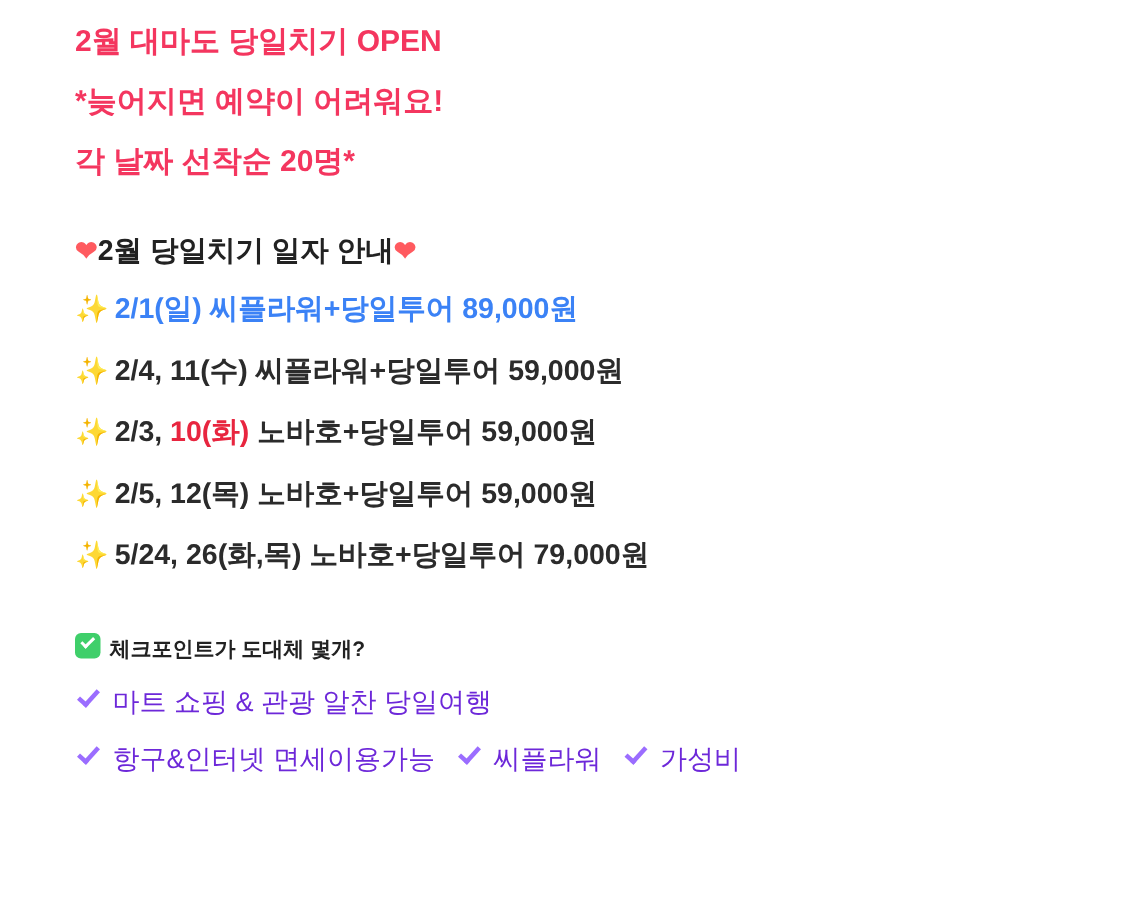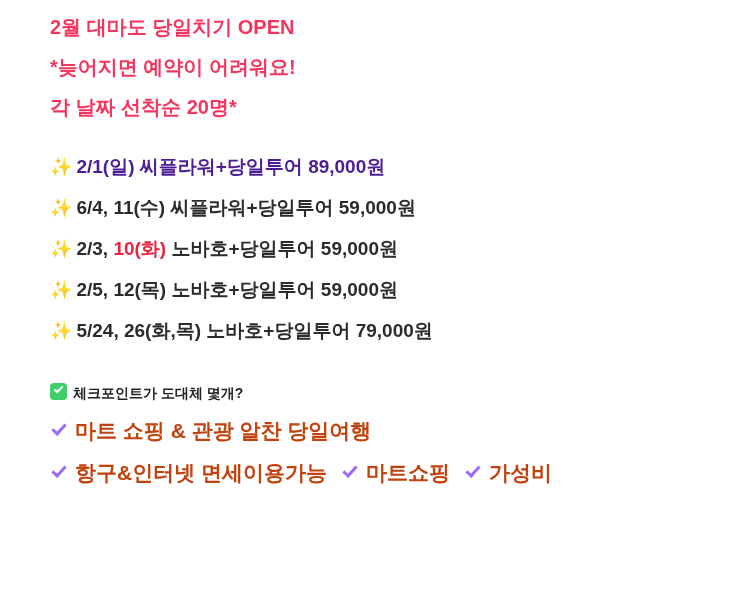--- a/index.html
+++ b/index.html
@@ -50,21 +50,21 @@
     color: #2b2b2b;
     font-weight: bold;
     margin-bottom: 15px;
     white-space: nowrap;
   }
   .sparkle {
     color: #ffc94d;
     font-size: 18px;
     margin-right: 4px;
   }
-  .pink { color: #4c1d95; }
+  .pink { color: #3b82f6; }
   .red { color: #e8253f; }
 
   
   .chk-title {
     font-size: 14px;
     color: #222222;
     font-weight: bold;
     margin-bottom: 14px;
     white-space: nowrap;
   }
@@ -83,23 +83,23 @@
     position: absolute;
     left: 4px;
     top: 3px;
     width: 7px;
     height: 3px;
     border-left: 2.4px solid #ffffff;
     border-bottom: 2.4px solid #ffffff;
     transform: rotate(-45deg);
   }
   .chk-row {
-    font-size: 21px;
-    color: #c2410c;
-    font-weight: bold;
+    font-size: 18px;
+    color: #6d28d9;
+    font-weight: normal;
     margin-bottom: 14px;
     white-space: nowrap;
   }
   .tick {
     display: inline-block;
     width: 22px;
     height: 16px;
     position: relative;
     vertical-align: -1px;
     margin-right: 3px;
@@ -124,27 +124,30 @@
 
   <div class="head-block">
     <div class="head-line">2월 대마도 당일치기 OPEN</div>
     <div class="head-line">*늦어지면 예약이 어려워요!</div>
     <div class="head-line">각 날짜 선착순 20명*</div>
   </div>
 
   <div class="gap-1"></div>
 
   <div>
+    <div class="sched-title">
+      <span class="heart">❤</span><span>2월 당일치기 일자 안내</span><span class="heart">❤</span>
+    </div>
 
     <div class="sched-row">
       <span class="sparkle">✨</span><span class="pink">2/1(일) 씨플라워+당일투어 89,000원</span>
     </div>
 
     <div class="sched-row">
-      <span class="sparkle">✨</span><span>6/4, 11(수) 씨플라워+당일투어 59,000원</span>
+      <span class="sparkle">✨</span><span>2/4, 11(수) 씨플라워+당일투어 59,000원</span>
     </div>
 
     <div class="sched-row">
       <span class="sparkle">✨</span><span>2/3, </span><span class="red">10(화)</span><span> 노바호+당일투어 59,000원</span>
     </div>
 
     <div class="sched-row">
       <span class="sparkle">✨</span><span>2/5, 12(목) 노바호+당일투어 59,000원</span>
     </div>
 
@@ -160,18 +163,18 @@
       <span class="greenbox"></span><span>체크포인트가 도대체 몇개?</span>
     </div>
 
     <div class="chk-row">
       <span class="tick"></span><span>마트 쇼핑 &amp; 관광 알찬 당일여행</span>
     </div>
 
 
 
     <div class="chk-row">
-      <span class="tick"></span><span>항구&amp;인터넷 면세이용가능</span><span class="inline-gap"></span><span class="tick"></span><span>마트쇼핑</span><span class="inline-gap"></span><span class="tick"></span><span>가성비</span>
+      <span class="tick"></span><span>항구&amp;인터넷 면세이용가능</span><span class="inline-gap"></span><span class="tick"></span><span>씨플라워</span><span class="inline-gap"></span><span class="tick"></span><span>가성비</span>
     </div>
 
   </div>
 
 </div>
 
 </body></html>

